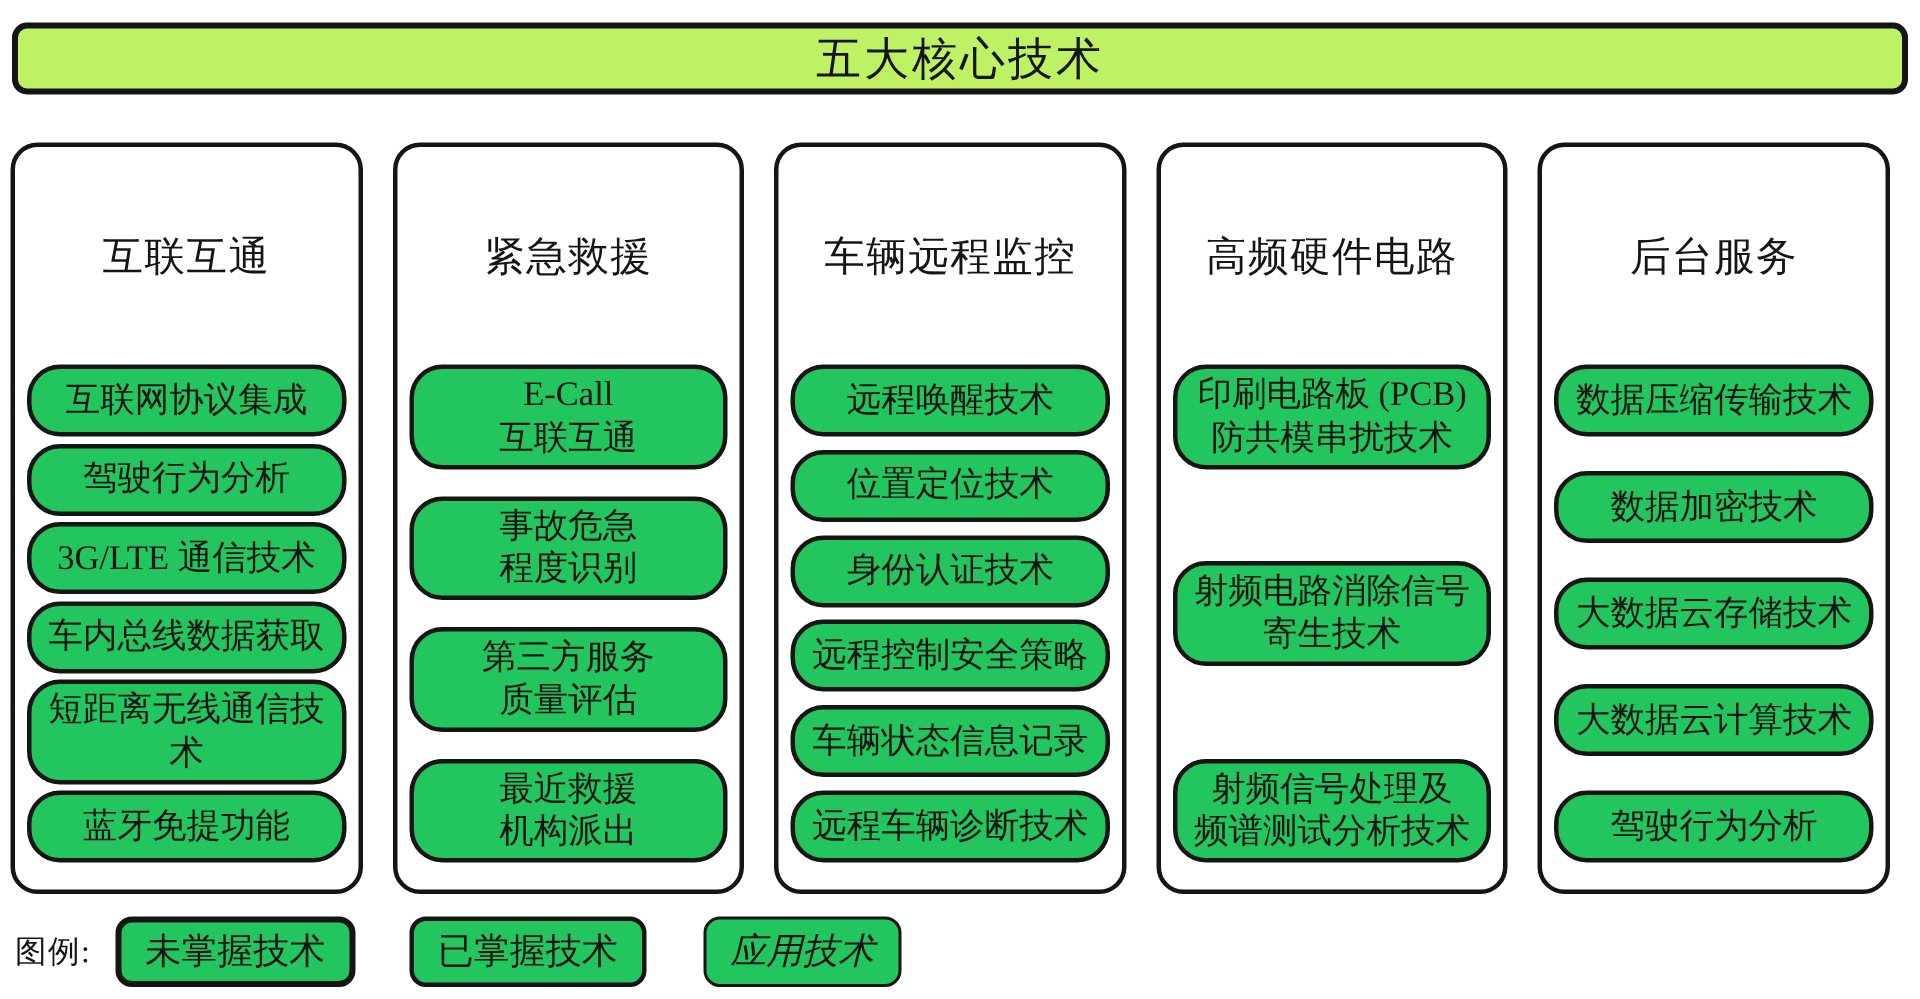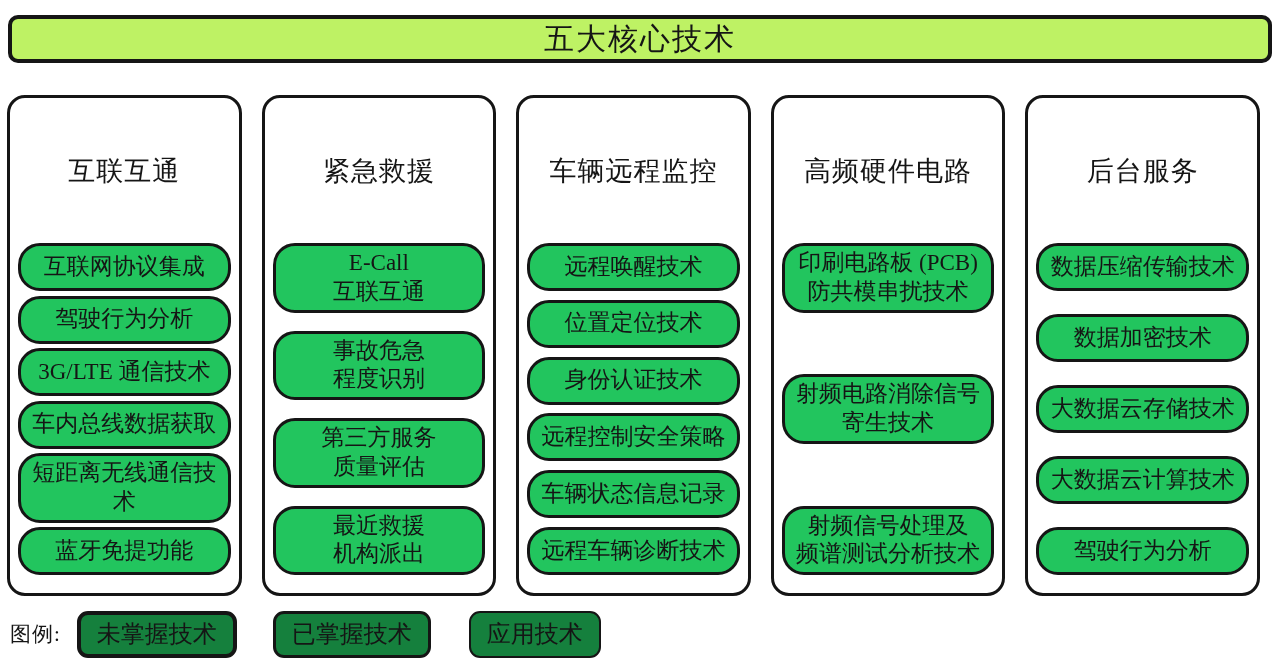--- a/index.html
+++ b/index.html
@@ -85,25 +85,25 @@
     letter-spacing: 1px;
   }
   .legend-box {
     border-radius: 11px;
     height: 47px;
     display: flex;
     align-items: center;
     justify-content: center;
     font-size: 24px;
     padding: 0 16px;
-    background: #15803d;
+    background: #22c55e;
   }
   .legend-unmastered { border: 4px solid #151515; margin-right: 36px; }
   .legend-mastered   { border: 3px solid #151515; margin-right: 38px; }
-  .legend-applied    { border: 2.5px solid #151515; }
+  .legend-applied    { border: 2.5px solid #151515; font-style: italic; }
 </style>
 </head>
 <body>
 
 <div class="page">
 
   <div class="title-box">
     <span>五大核心技术</span>
   </div>
 

